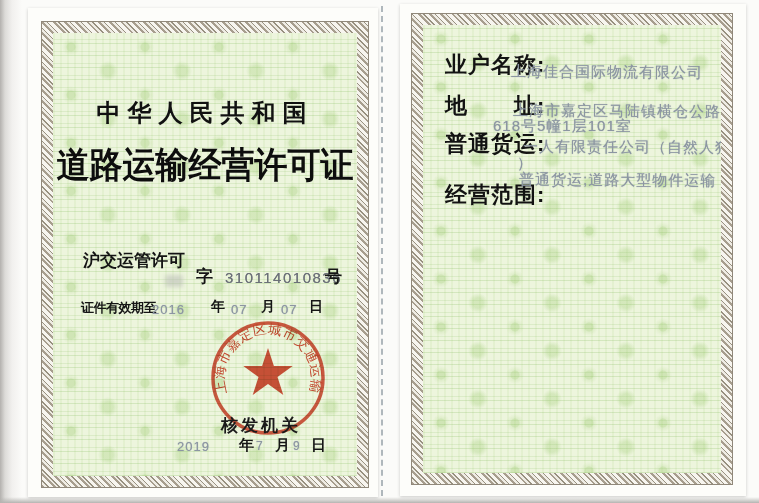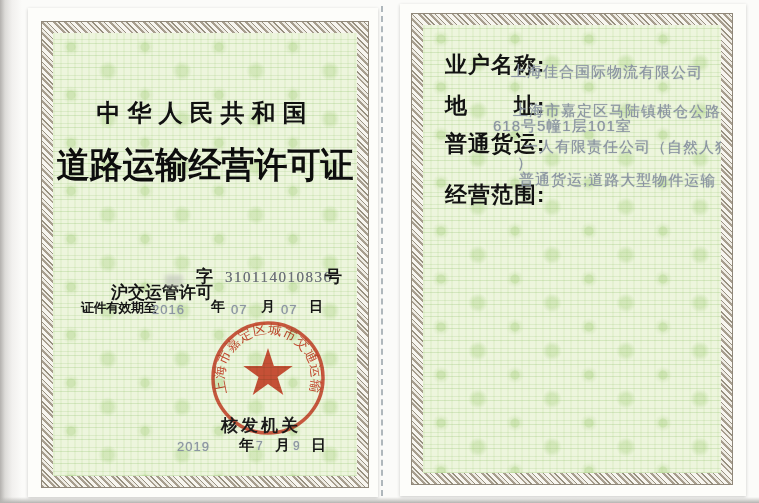--- a/index.html
+++ b/index.html
@@ -20,21 +20,21 @@
     background-image:
       radial-gradient(circle at 18px 14px, rgba(146,196,98,.32) 4px, rgba(146,196,98,.15) 5px, rgba(146,196,98,0) 9px),
       radial-gradient(circle at 55px 38px, rgba(146,196,98,.27) 5px, rgba(146,196,98,0) 10px),
       repeating-linear-gradient(0deg, rgba(120,180,80,.22) 0 1px, rgba(0,0,0,0) 1px 4px, rgba(120,180,80,.15) 4px 5px, rgba(0,0,0,0) 5px 12px),
       repeating-linear-gradient(90deg, rgba(160,205,115,.12) 0 2px, rgba(0,0,0,0) 2px 7px);
     background-size:74px 48px,74px 48px,auto,auto;}
   .fold{position:absolute;left:381px;top:6px;height:490px;width:0;
     border-left:2px dashed #7d8b94;opacity:.6;}
   .abs{position:absolute;white-space:nowrap;}
   .ctr{left:0;right:0;text-align:center;}
-  .cn-serif{font-family:Liberation Serif, serif;}
+  .cn-serif{font-family:Liberation Sans, sans-serif;}
   .heavy{font-family:"Liberation Sans",sans-serif;font-weight:900;}
   .blk{color:#151515;}
   .typed{color:#8c96a2;text-shadow:0 0 1px rgba(140,150,162,.85);letter-spacing:1px;}
   .typed-dk{color:#6b7078;text-shadow:0 0 .5px rgba(107,112,120,.8);}
   .country{top:64px;font-size:24px;font-weight:700;letter-spacing:7px;color:#111;}
   .main-title{top:110px;font-size:33px;letter-spacing:0px;color:#0d0d0d;transform:scaleY(1.08);}
   .subtitle{top:190px;font-size:19px;font-weight:700;letter-spacing:6px;color:#181818;}
   .lbl{font-weight:700;color:#141414;}
   .smudge{position:absolute;background:#b9bcb6;filter:blur(2px);opacity:.55;border-radius:2px;}
   .flabel{font-size:22px;font-weight:700;letter-spacing:1px;color:#121212;}
@@ -48,21 +48,21 @@
 
   <div class="page page-left">
     <div class="frame frame-left">
       <div class="interior">
 
         <div class="abs ctr country cn-serif">中华人民共和国</div>
 
         <div class="abs ctr main-title heavy">道路运输经营许可证</div>
 
 
-        <span class="abs lbl" style="left:30px;top:248px;font-size:17px;letter-spacing:0px;margin-left:28px;">沪交运管许可</span>
+        <span class="abs lbl" style="left:30px;top:216px;font-size:17px;letter-spacing:0px;">沪交运管许可</span>
         <span class="smudge" style="left:112px;top:242px;width:18px;height:12px;"></span>
         <span class="abs lbl" style="left:143px;top:232px;font-size:17px;">字</span>
         <span class="abs cn-serif typed-dk" style="left:172px;top:236px;font-size:15px;letter-spacing:1.5px;text-align:right;">310114010836</span>
         <span class="abs lbl" style="left:272px;top:232px;font-size:17px;">号</span>
 
         <span class="abs cn-serif blk" style="left:28px;top:266px;font-size:13px;font-weight:600;letter-spacing:-0.5px;">证件有效期至</span>
         <span class="abs typed" style="left:99px;top:269px;font-size:13px;">2016</span>
         <span class="abs cn-serif blk" style="left:158px;top:265px;font-size:14px;font-weight:600;">年</span>
         <span class="abs typed" style="left:178px;top:269px;font-size:13px;">07</span>
         <span class="abs cn-serif blk" style="left:208px;top:265px;font-size:14px;font-weight:600;">月</span>

